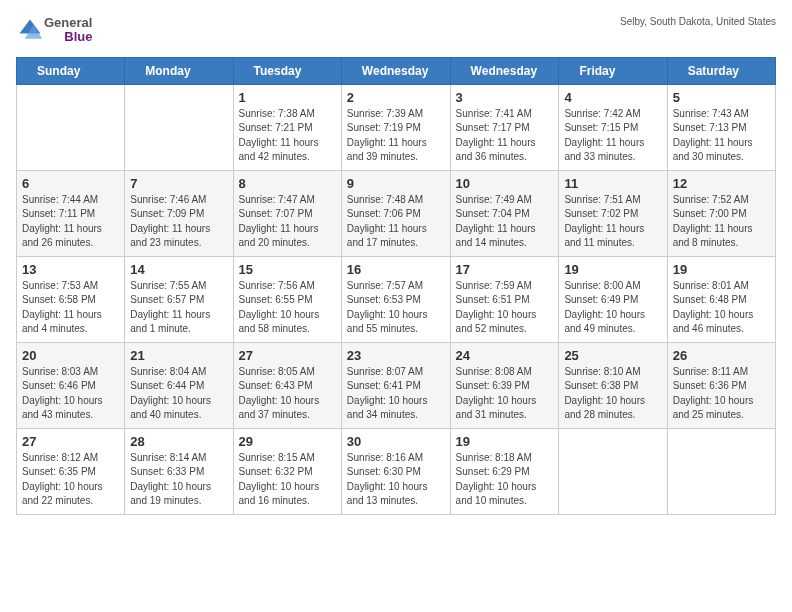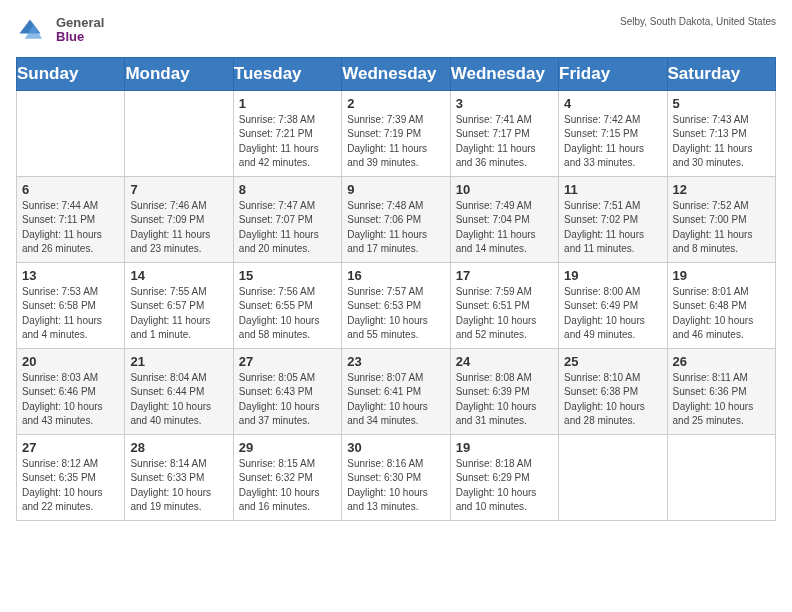--- a/index.html
+++ b/index.html
@@ -12,21 +12,22 @@
     }
     .header {
       display: flex;
       justify-content: space-between;
       align-items: flex-start;
       margin-bottom: 12px;
     }
     .logo {
       display: flex;
       align-items: center;
-      gap: 12px;
+      gap: 0;
+      text-align: right;
     }
     .logo-text {
       display: flex;
       flex-direction: column;
       font-size: 13px;
       font-weight: bold;
       line-height: 1.1;
       color: #333;
     }
     .logo-text span:first-child { color: #555; }
@@ -50,23 +51,23 @@
       color: #555;
     }
     table {
       width: 100%;
       border-collapse: collapse;
       font-size: 10.5px;
     }
     thead tr th {
       background-color: #3a7abf;
       color: #fff;
-      padding: 6px 0;
+      padding: 6px 20px;
       text-align: left;
-      font-size: 17px;
+      font-size: 12px;
       font-weight: 600;
       border: 1px solid #2d6aa8;
     }
     tbody tr td {
       border: 1px solid #ccc;
       padding: 5px 5px;
       vertical-align: top;
       width: 107px;
       min-height: 70px;
       color: #333;

